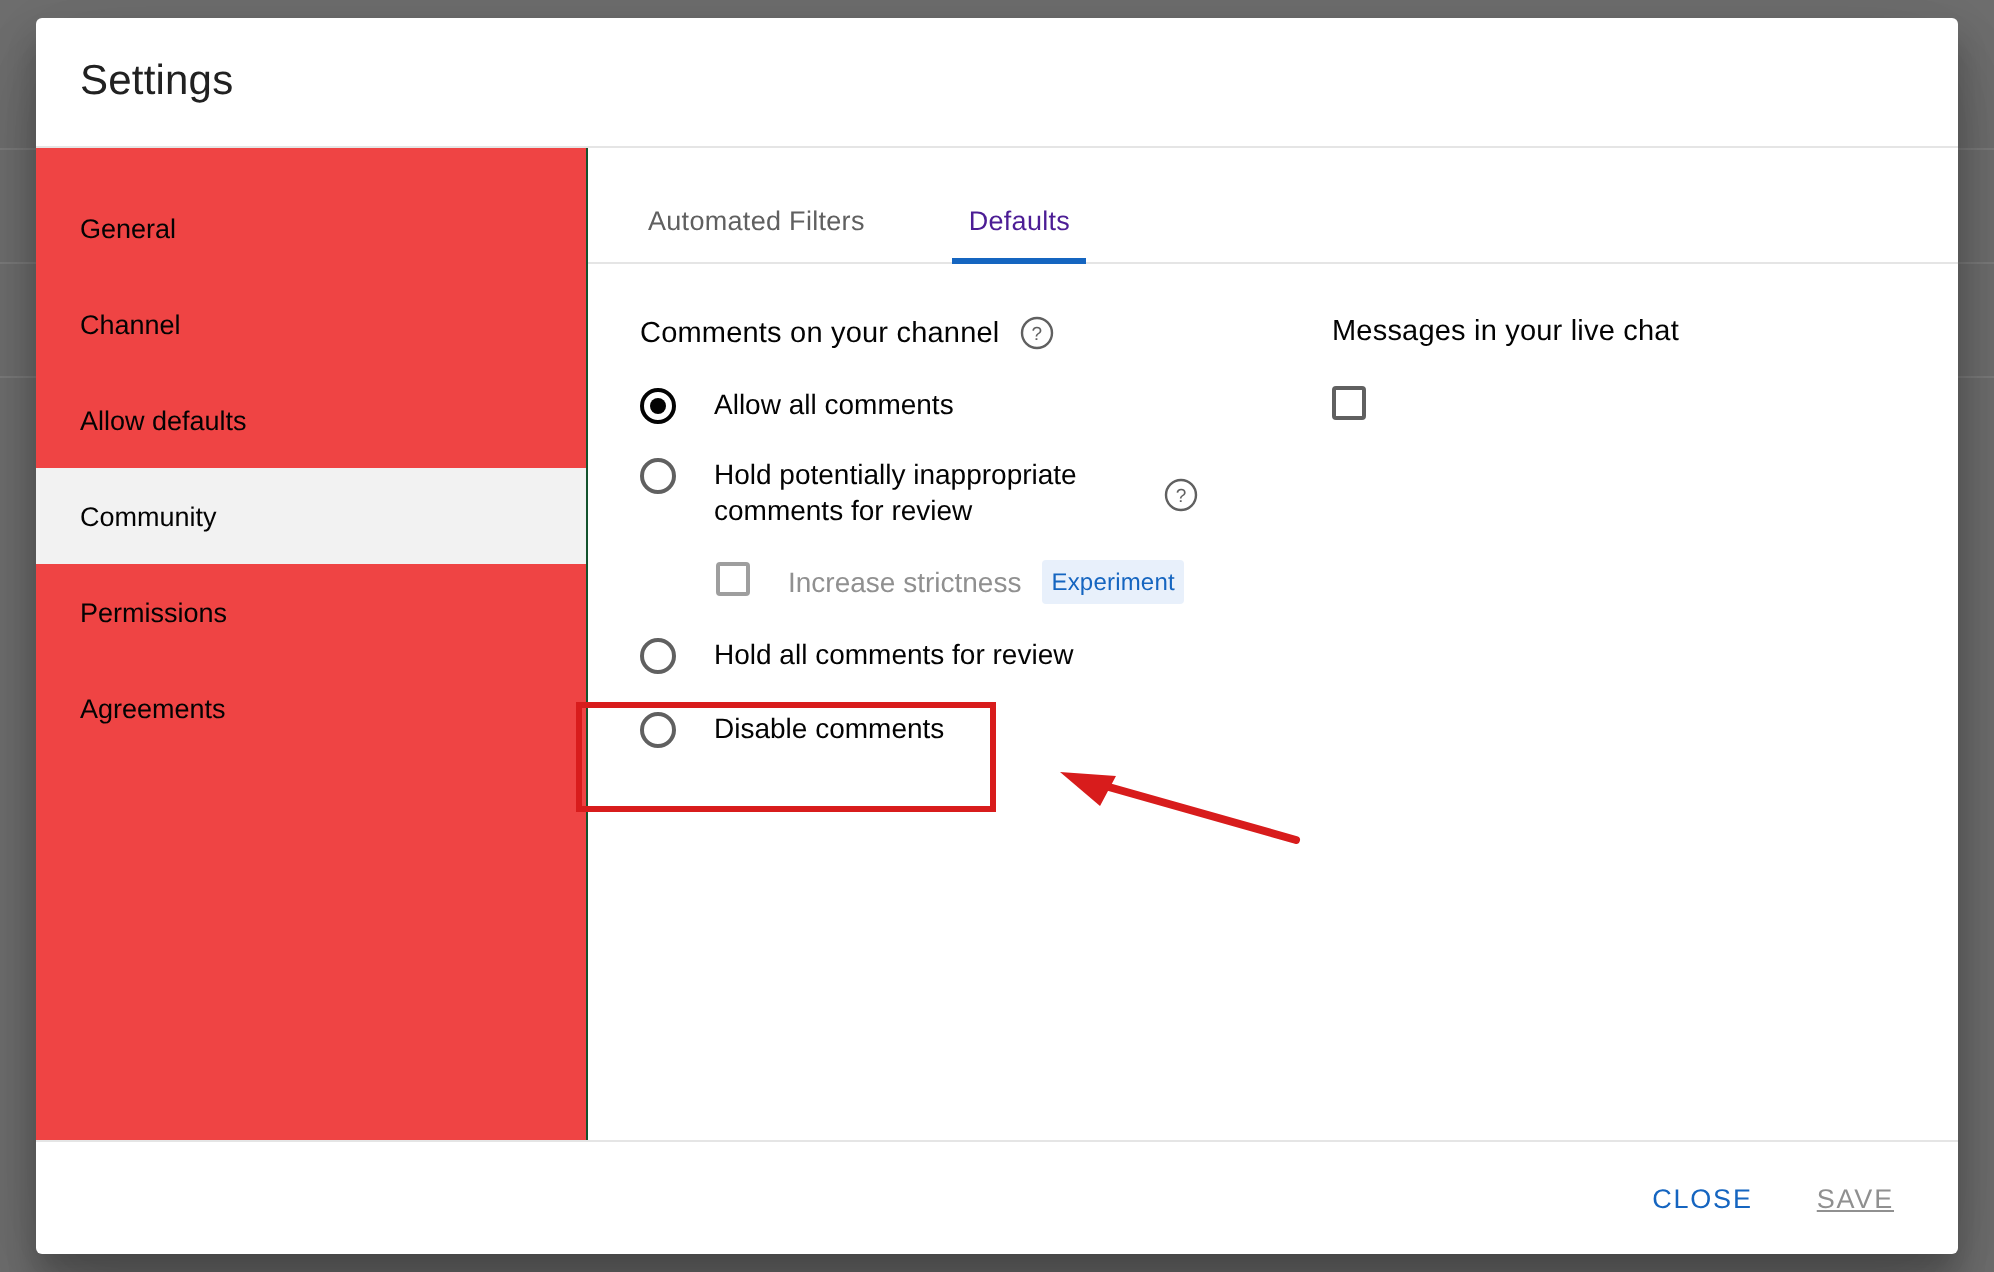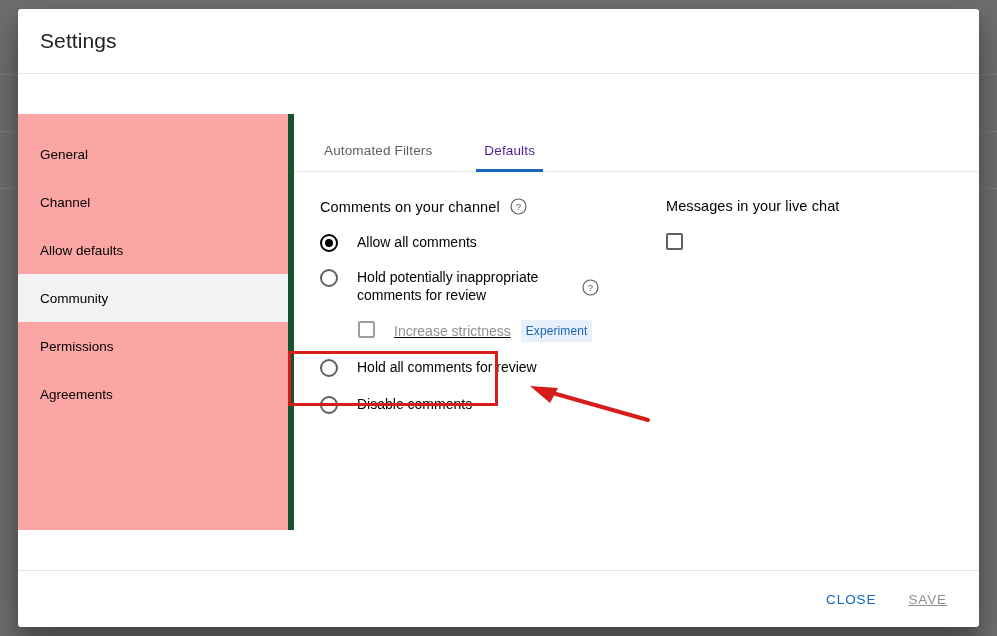--- a/index.html
+++ b/index.html
@@ -36,21 +36,20 @@
     width: 961px;
     height: 618px;
     background: #ffffff;
     border-radius: 3px;
     box-shadow: 0 11px 15px rgba(0,0,0,0.20),
                 0 9px 46px rgba(0,0,0,0.12),
                 0 24px 38px rgba(0,0,0,0.14);
     overflow: hidden;
     display: flex;
     flex-direction: column;
-    gap: 40px;
   }
 
   
   .dialog-header {
     height: 65px;
     flex: 0 0 65px;
     display: flex;
     align-items: center;
     padding: 0 0 0 22px;
     box-sizing: border-box;
@@ -65,24 +64,24 @@
   
   .dialog-body {
     flex: 1 1 auto;
     display: flex;
     min-height: 0;
   }
 
   .sidebar {
     width: 276px;
     flex: 0 0 276px;
-    border-right: 6px solid #14532d;
+    border-right: 1px solid #14532d;
     padding-top: 16px;
     box-sizing: border-box;
-    background: #fca5a5;
+    background: #ef4444;
   }
   .sidebar-item {
     height: 48px;
     display: flex;
     align-items: center;
     padding-left: 22px;
     font-size: 13.5px;
     color: #030303;
     box-sizing: border-box;
     cursor: pointer;
@@ -202,21 +201,21 @@
     max-width: 205px;
   }
   .radio-row .help { margin-left: 20px; margin-top: 11px; }
 
   
   .check-row {
     display: flex;
     align-items: flex-start;
     cursor: pointer;
   }
-  .check-row.indented { margin: 2px 0 16px 38px; text-decoration: underline; }
+  .check-row.indented { margin: 2px 0 16px 38px; }
   .checkbox {
     width: 17px;
     height: 17px;
     border: 2px solid #606060;
     border-radius: 2px;
     box-sizing: border-box;
     flex: 0 0 17px;
     margin-top: 1px;
     background: #fff;
   }

